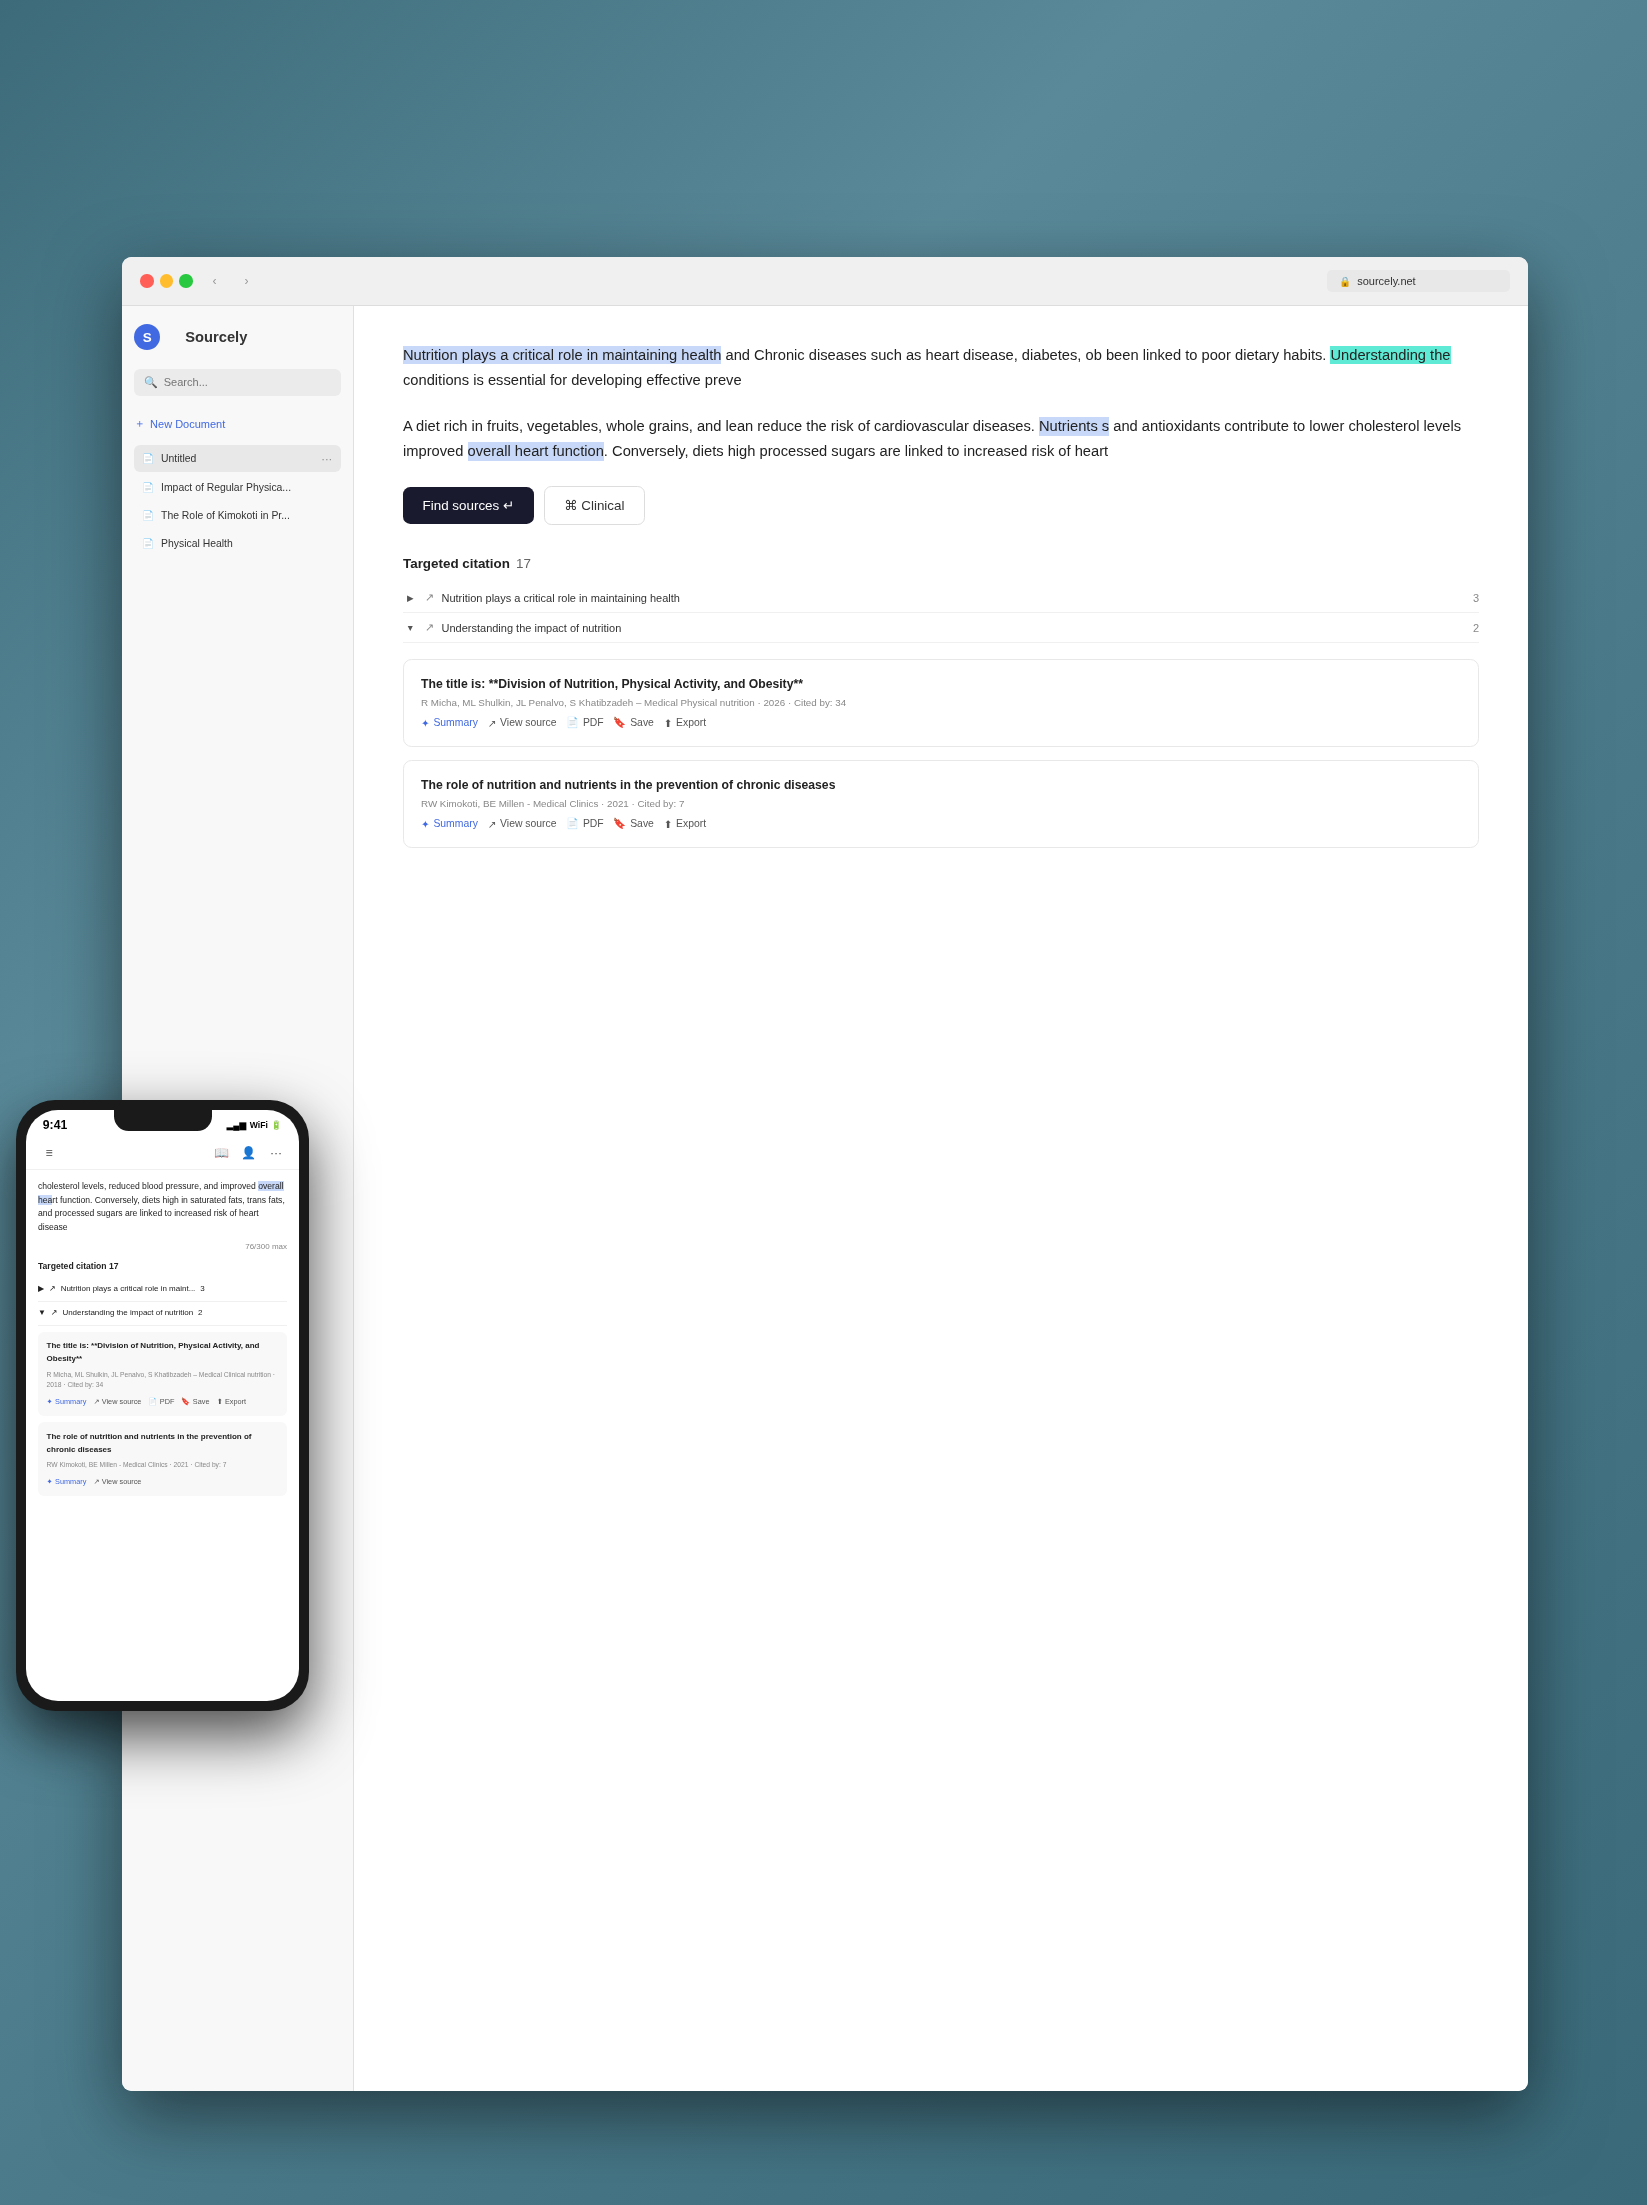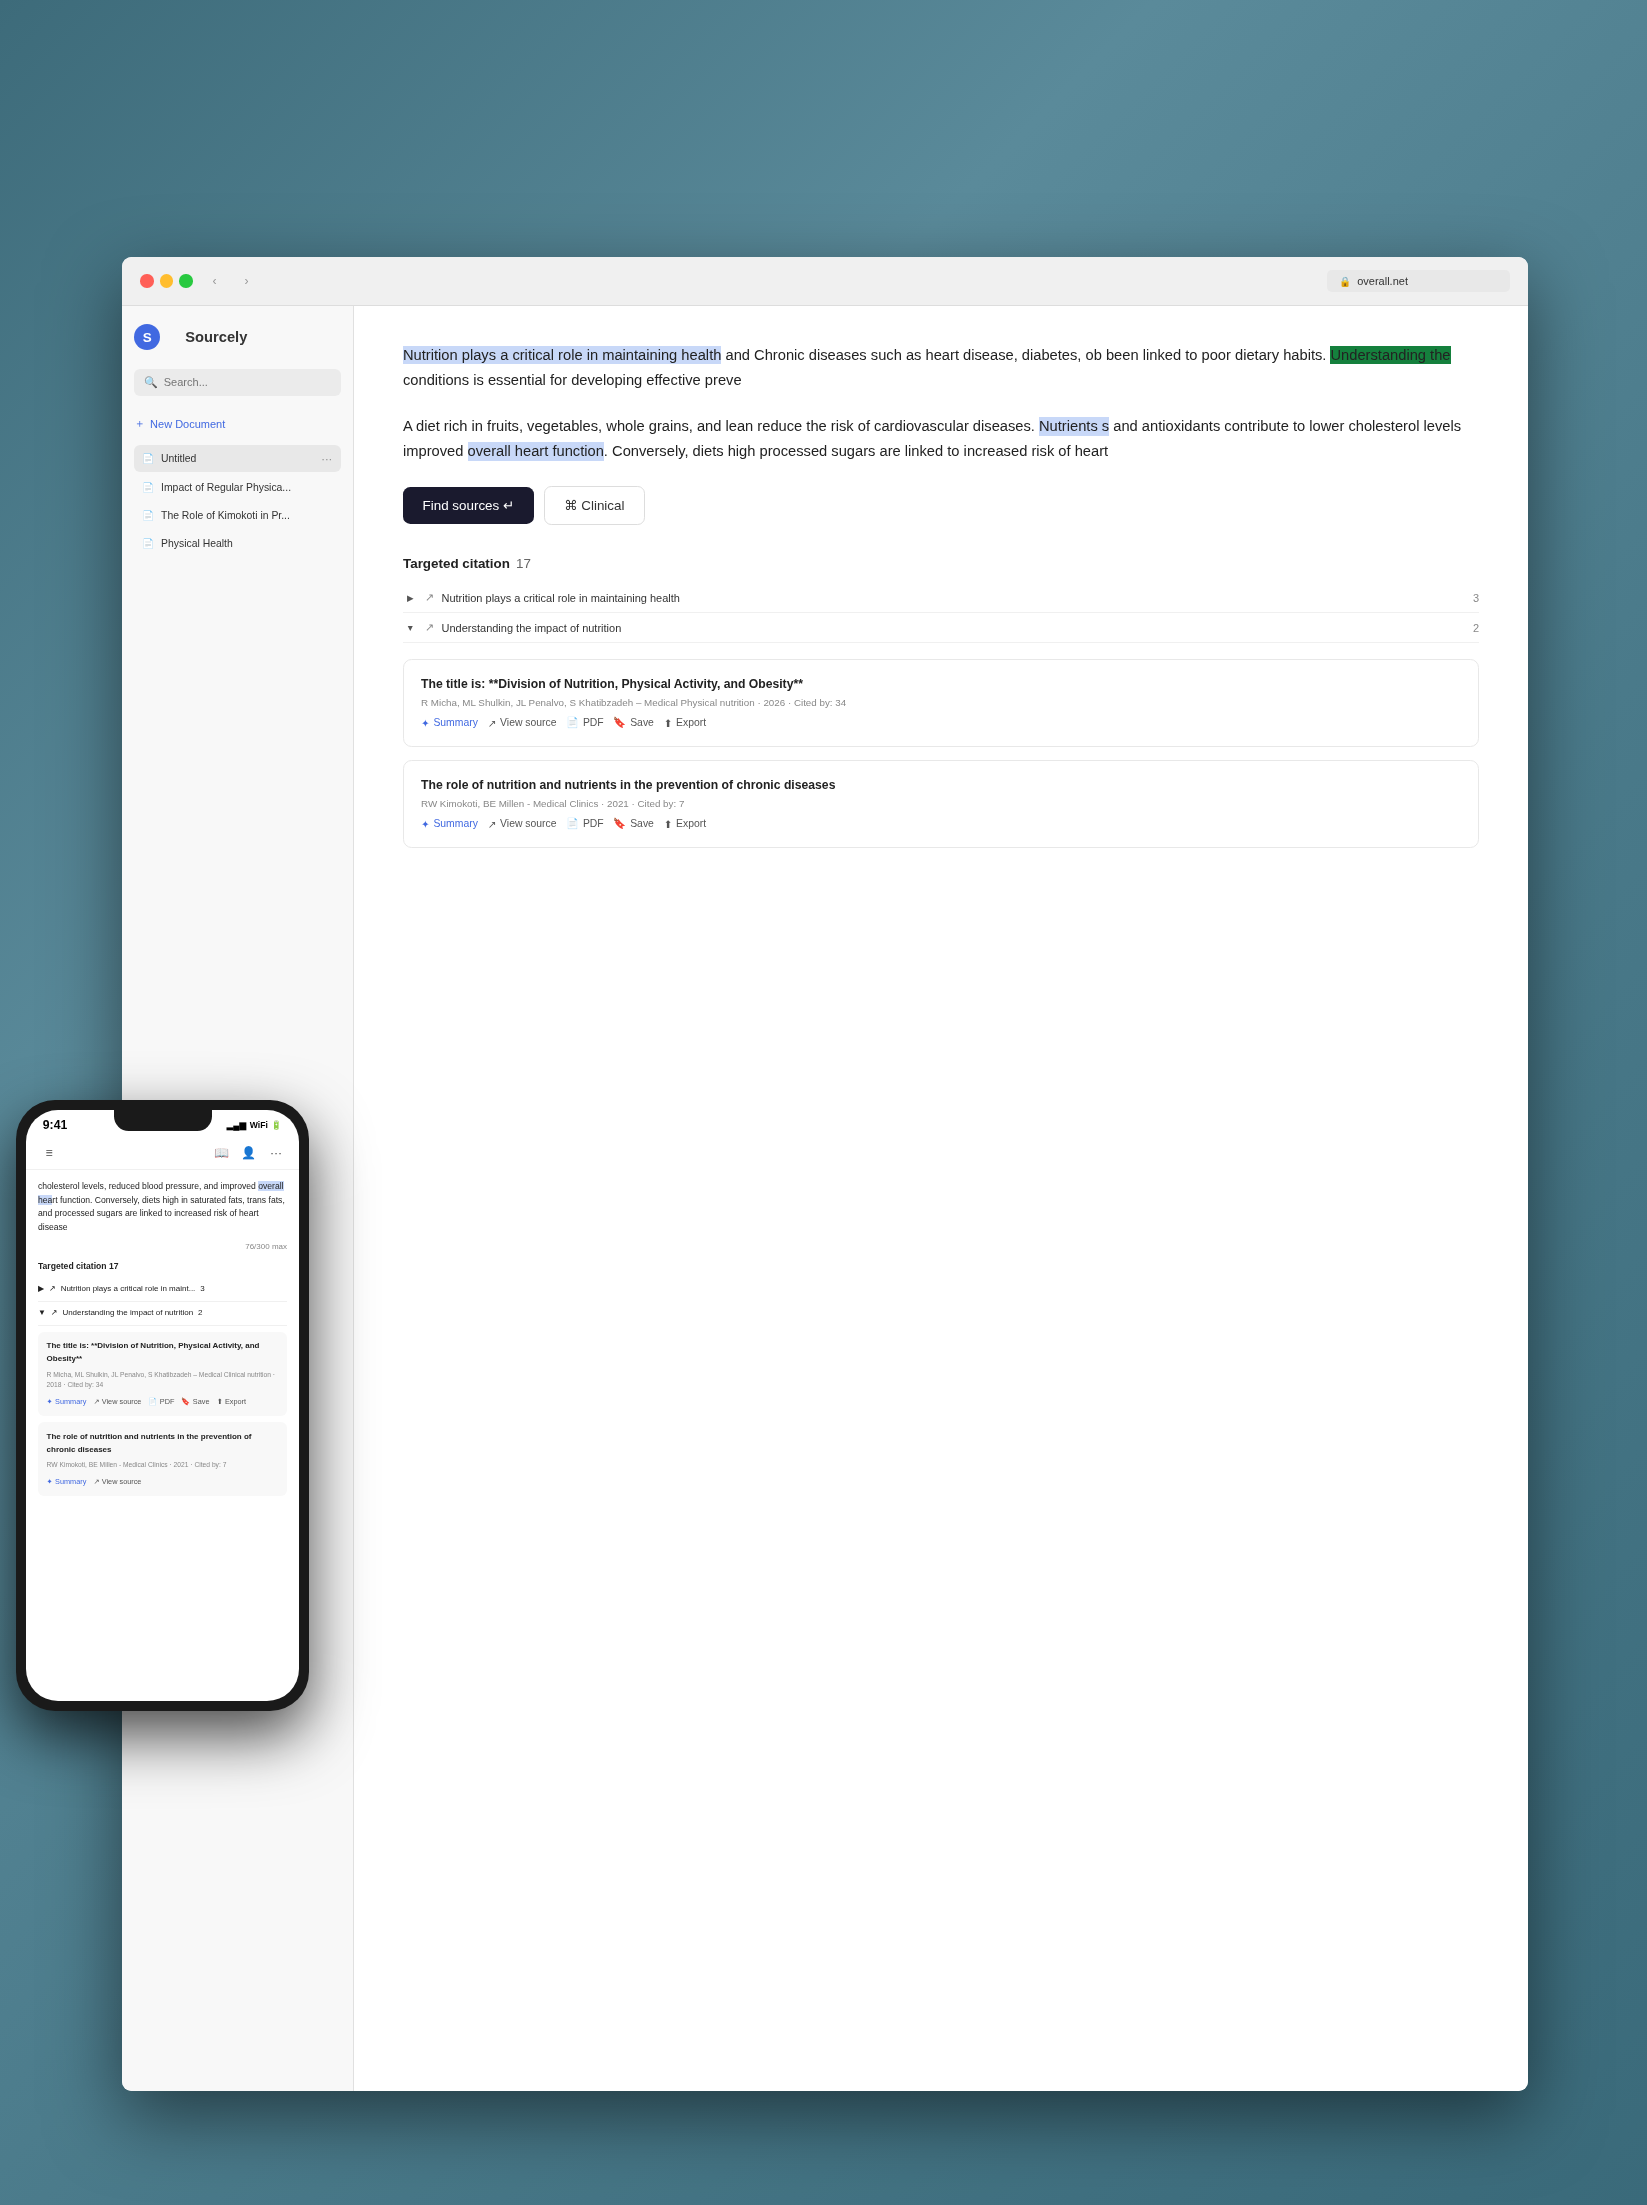--- a/index.html
+++ b/index.html
@@ -200,21 +200,21 @@
       color: #222;
       margin-bottom: 21.4px;
     }
 
     .highlight-blue {
       background: #c8d8f8;
       padding: 1.2px 0;
     }
 
     .highlight-light {
-      background: #15803d;
+      background: #5eead4;
       padding: 1.2px 0;
     }
 
     
     .action-bar {
       display: flex;
       gap: 9.8px;
       margin-bottom: 31px;
       align-items: center;
     }
@@ -535,21 +535,21 @@
   <div class="browser-chrome">
     <div class="traffic-lights">
       <div class="traffic-light tl-red"></div>
       <div class="traffic-light tl-yellow"></div>
       <div class="traffic-light tl-green"></div>
     </div>
     <div class="nav-btn">‹</div>
     <div class="nav-btn">›</div>
     <div class="address-bar">
       <span class="lock-icon">🔒</span>
-      <span class="url">overall.net</span>
+      <span class="url">sourcely.net</span>
     </div>
   </div>
 
   <div class="browser-body">
 
     <div class="sidebar">
 
       <div class="logo">
         <div class="logo-icon">S</div>
         <span class="logo-text">Sourcely</span>

